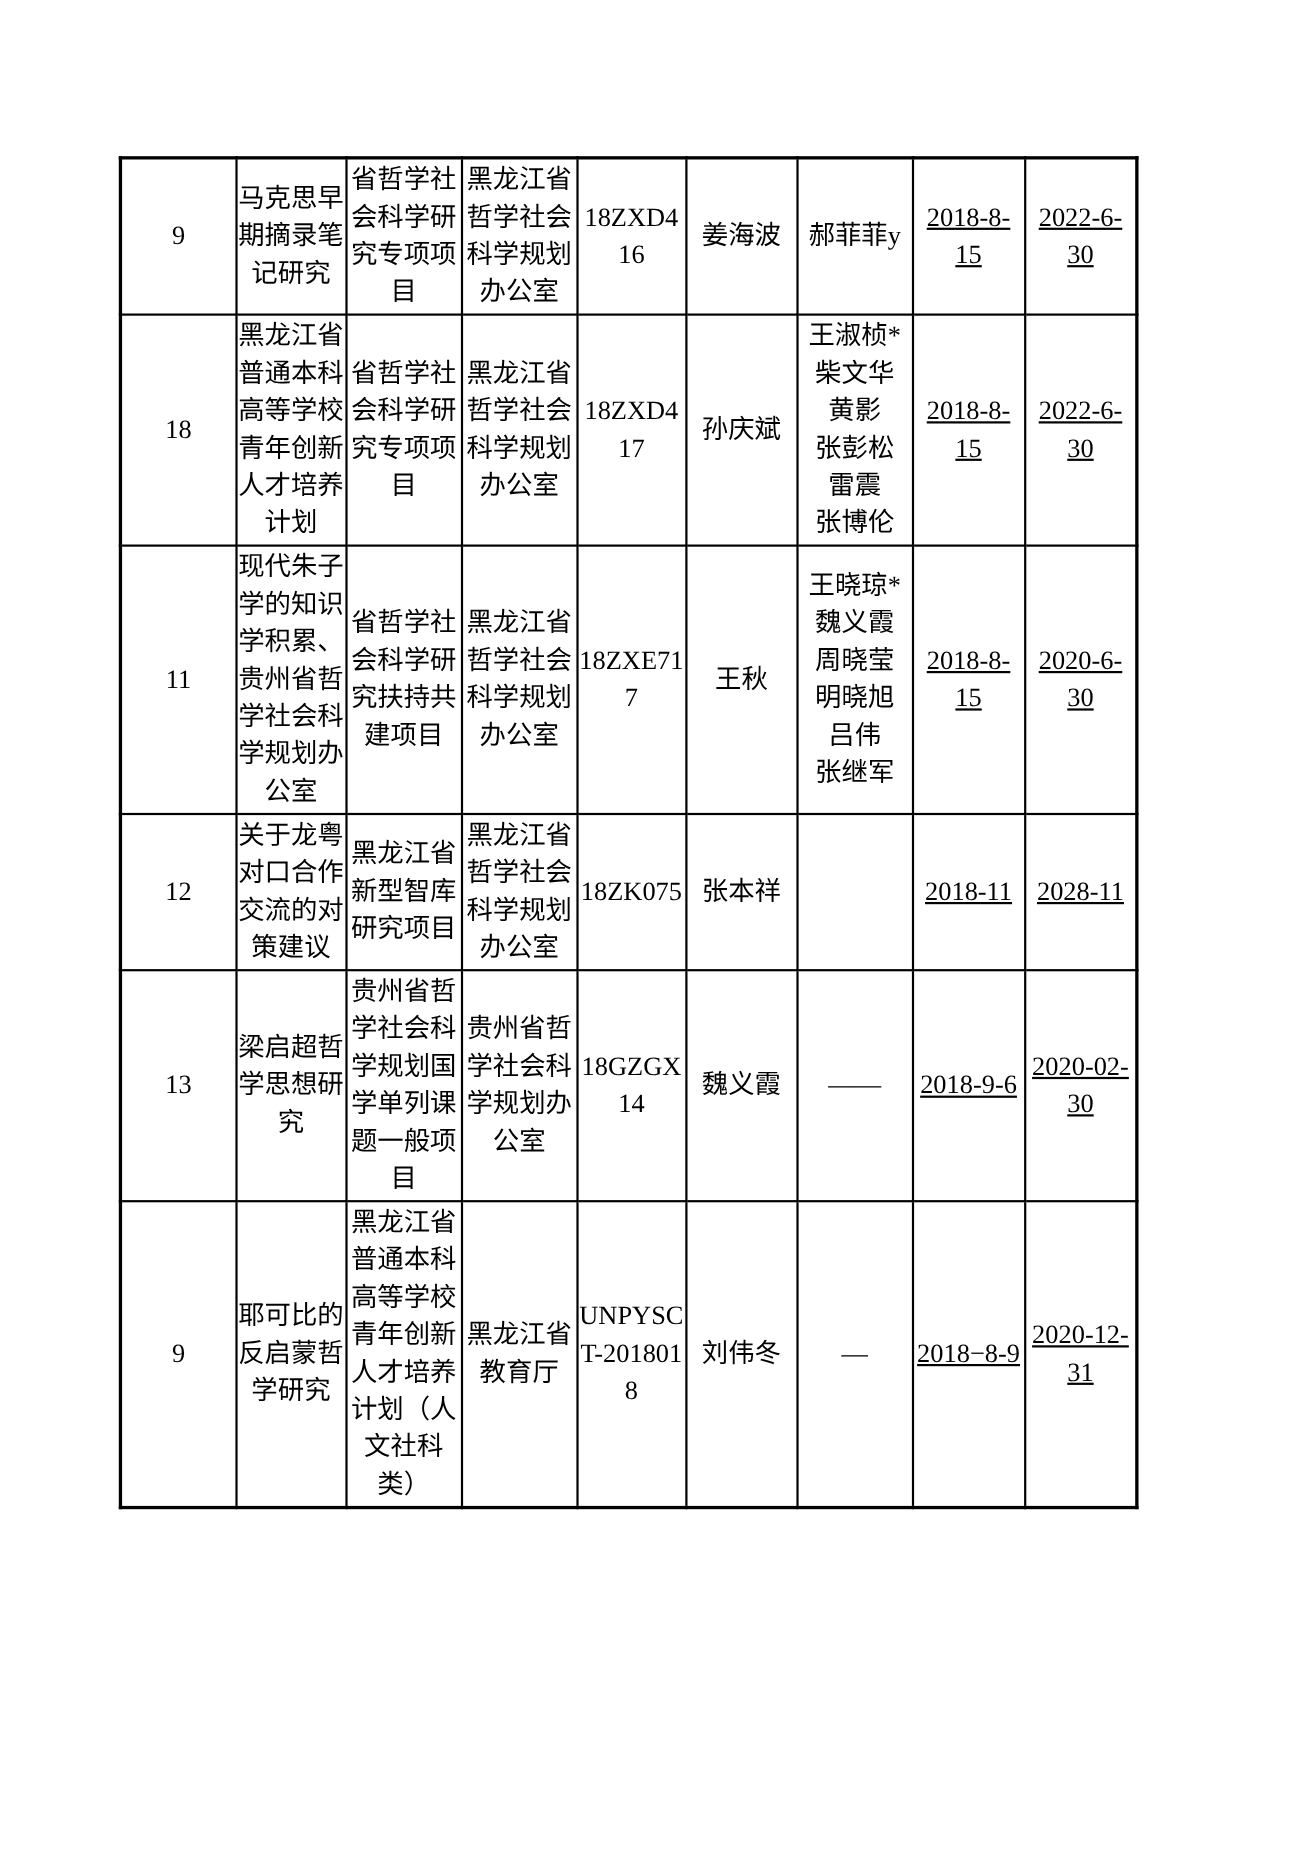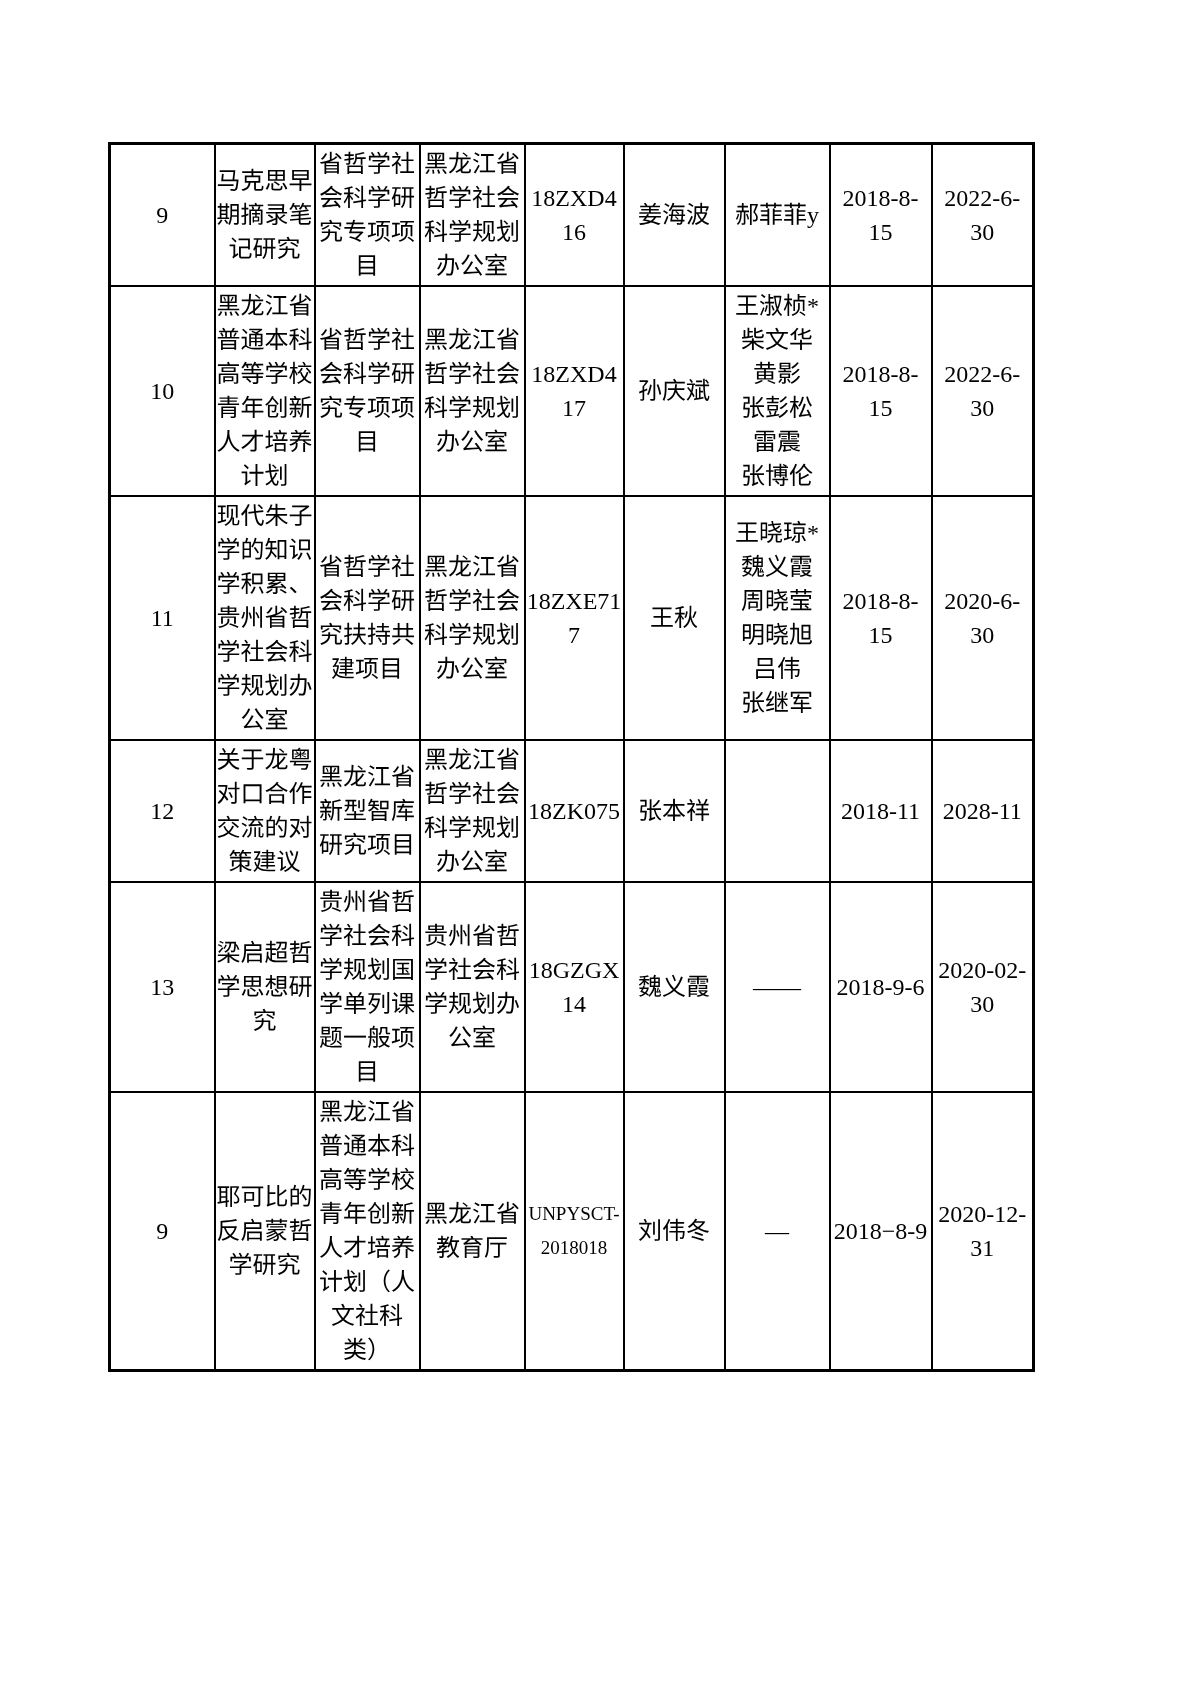--- a/index.html
+++ b/index.html
@@ -21,22 +21,22 @@
   table.projects td{
     border:2px solid var(--bd,#000000);
     text-align:center;
     vertical-align:middle;
     font-size:24px;
     line-height:34px;
     padding:2px 1px;
     word-wrap:break-word;
   }
   td.c-code{word-break:break-all;font-size:23px;}
-  td.c-code.small{font-size:19px;padding:2px 0;}
-  td.c-date{font-size:23px;}
+  td.c-code.small{font-size:24px;padding:2px 0;}
+  td.c-date{font-size:23px;text-decoration:underline;}
   td.big{font-size:28px;}
   td.c-members{white-space:pre-line;}
 </style>
 </head>
 <body>
 
 <div class="page">
   <table class="projects">
     <colgroup>
       <col style="width:105px">
@@ -55,21 +55,21 @@
         <td class="c-title">马克思早期摘录笔记研究</td>
         <td class="c-cat">省哲学社会科学研究专项项目</td>
         <td class="c-org">黑龙江省哲学社会科学规划办公室</td>
         <td class="c-code">18ZXD416</td>
         <td class="c-leader">姜海波</td>
         <td class="c-members">郝菲菲y</td>
         <td class="c-date">2018-8-15</td>
         <td class="c-date">2022-6-30</td>
       </tr>
       <tr>
-        <td class="c-no">10</td>
+        <td class="c-no">18</td>
         <td class="c-title">黑龙江省普通本科高等学校青年创新人才培养计划</td>
         <td class="c-cat">省哲学社会科学研究专项项目</td>
         <td class="c-org">黑龙江省哲学社会科学规划办公室</td>
         <td class="c-code">18ZXD417</td>
         <td class="c-leader">孙庆斌</td>
         <td class="c-members">王淑桢*
 柴文华
 黄影
 张彭松
 雷震

